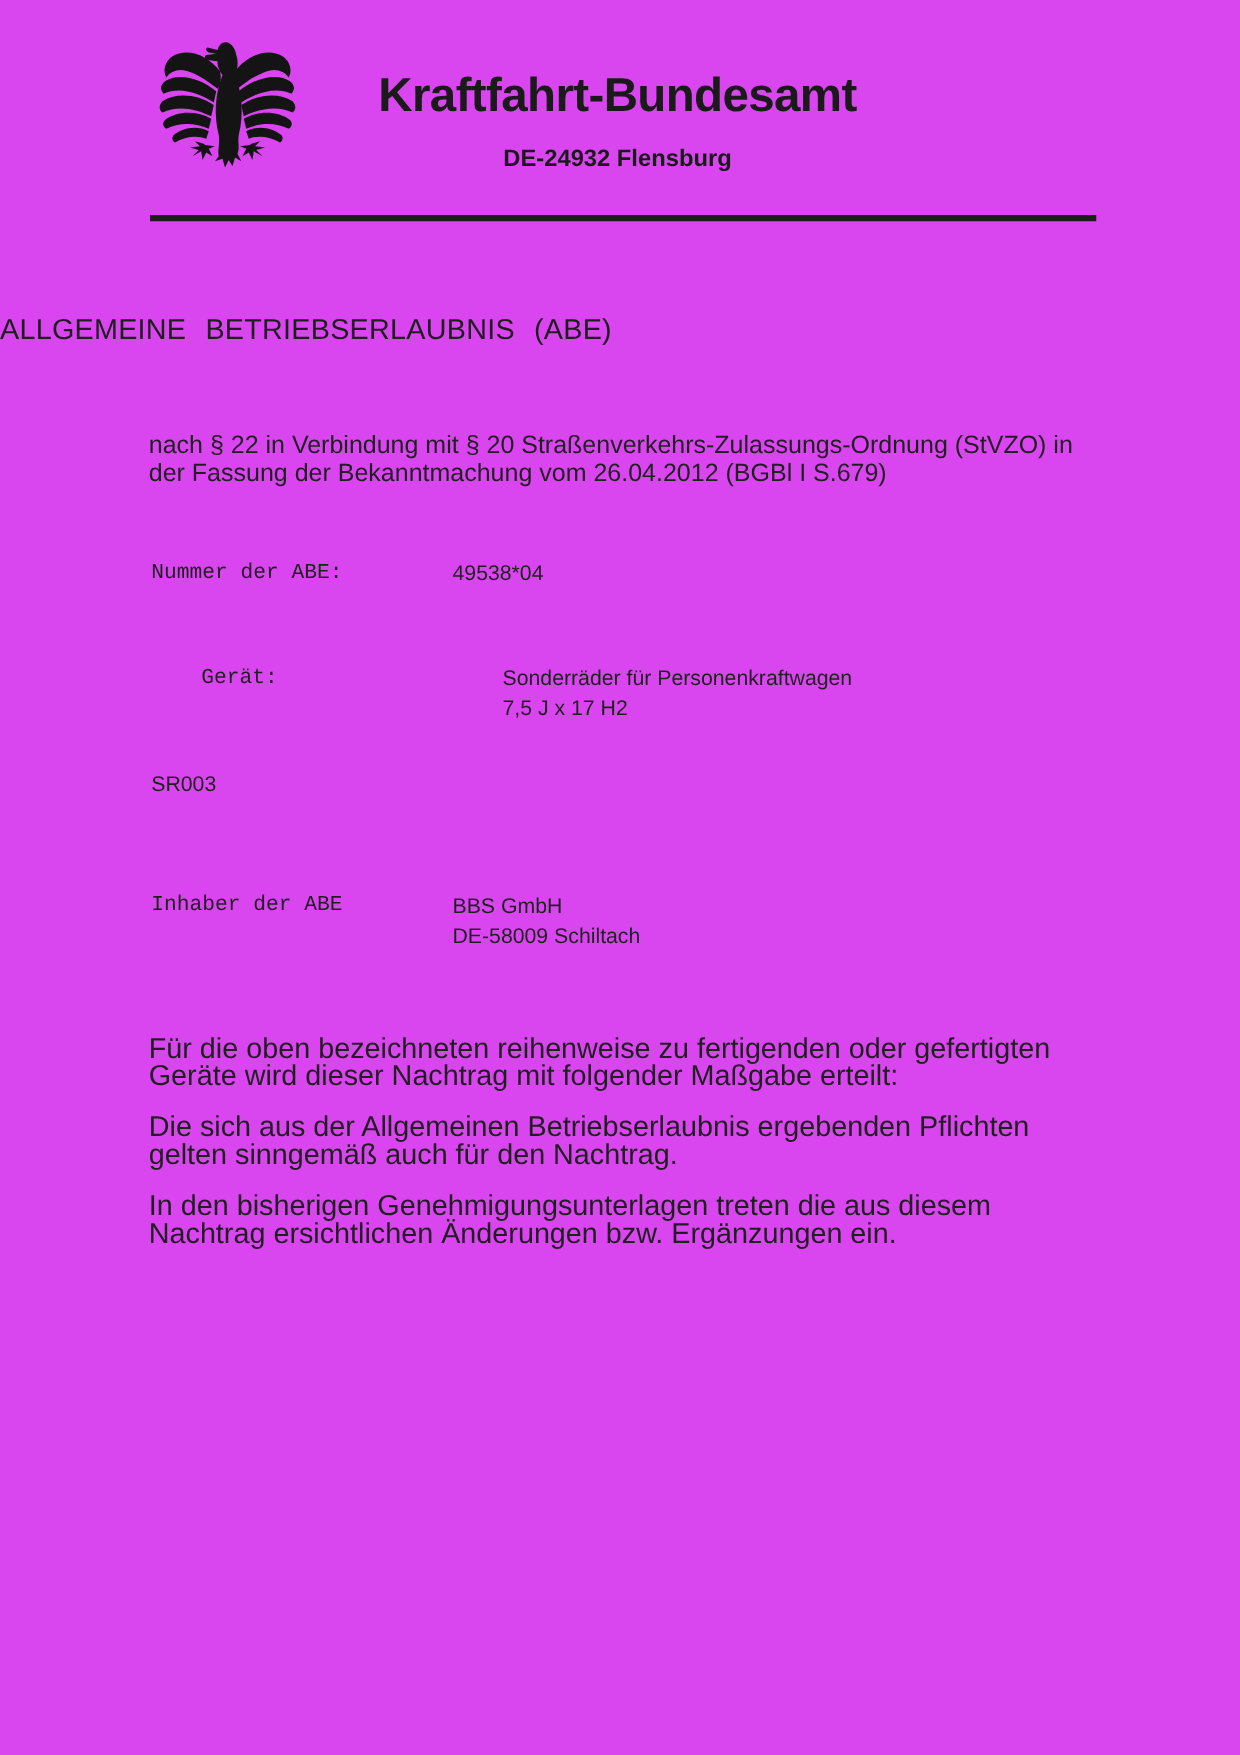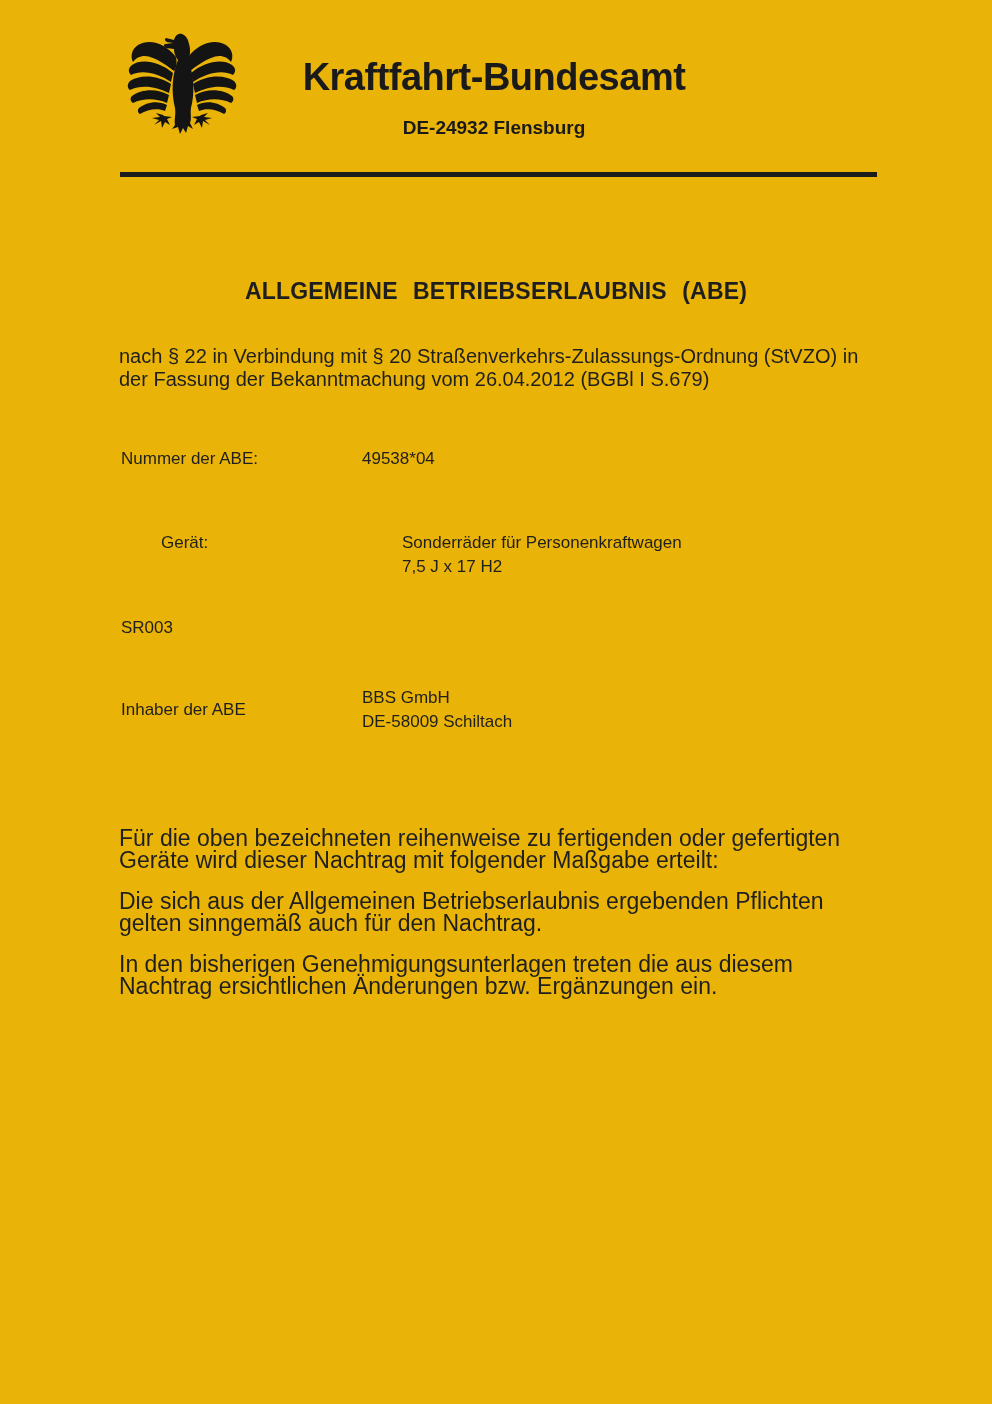--- a/index.html
+++ b/index.html
@@ -1,21 +1,21 @@
 <!DOCTYPE html>
 <html lang="de"><head>
 <meta charset="utf-8">
 <style>
   html, body { margin: 0; padding: 0; background: #ffffff; }
   .page {
     position: relative;
     width: 992px;
     height: 1404px;
     margin: 0 auto;
-    background: #eab308;
+    background: #d946ef;
     font-family: "Liberation Sans", "DejaVu Sans", sans-serif;
     color: #1f1f1f;
     overflow: hidden;
   }
   .logo {
     position: absolute;
     left: 126px;
     top: 30px;
     width: 112px;
     height: 108px;
@@ -47,27 +47,25 @@
     top: 172px;
     width: 757px;
     height: 5px;
     background: #1c1c1c;
   }
   .doc-title {
     position: absolute;
     left: 0;
     top: 250px;
     width: 100%;
-    text-align: center;
     font-size: 23px;
-    font-weight: bold;
+    font-weight: normal;
     word-spacing: 0.38em;
     letter-spacing: 0.2px;
     color: #1e1e1e;
-    margin-top: 28px;
   }
   .body-text {
     font-size: 20px;
     line-height: 23px;
   }
   .intro {
     position: absolute;
     left: 119px;
     top: 345px;
     width: 745px;
@@ -76,22 +74,22 @@
     position: absolute;
     left: 121px;
     display: flex;
     align-items: flex-start;
     line-height: 24px;
     font-size: 17px;
   }
   .field-row.r1 { top: 447px; }
   .field-row.r2 { top: 531px; margin-left: 40px; }
   .field-row.r3 { top: 616px; }
-  .field-row.r4 { top: 686px; align-items: center; }
-  .field-label { width: 241px; flex: none; }
+  .field-row.r4 { top: 713px; }
+  .field-label { width: 241px; flex: none; font-family: Liberation Mono, monospace; }
   .paragraphs {
     position: absolute;
     left: 119px;
     top: 827px;
     width: 745px;
     font-size: 23px;
     line-height: 22px;
   }
   .paragraphs p { margin: 0 0 19px 0; }
 </style>

